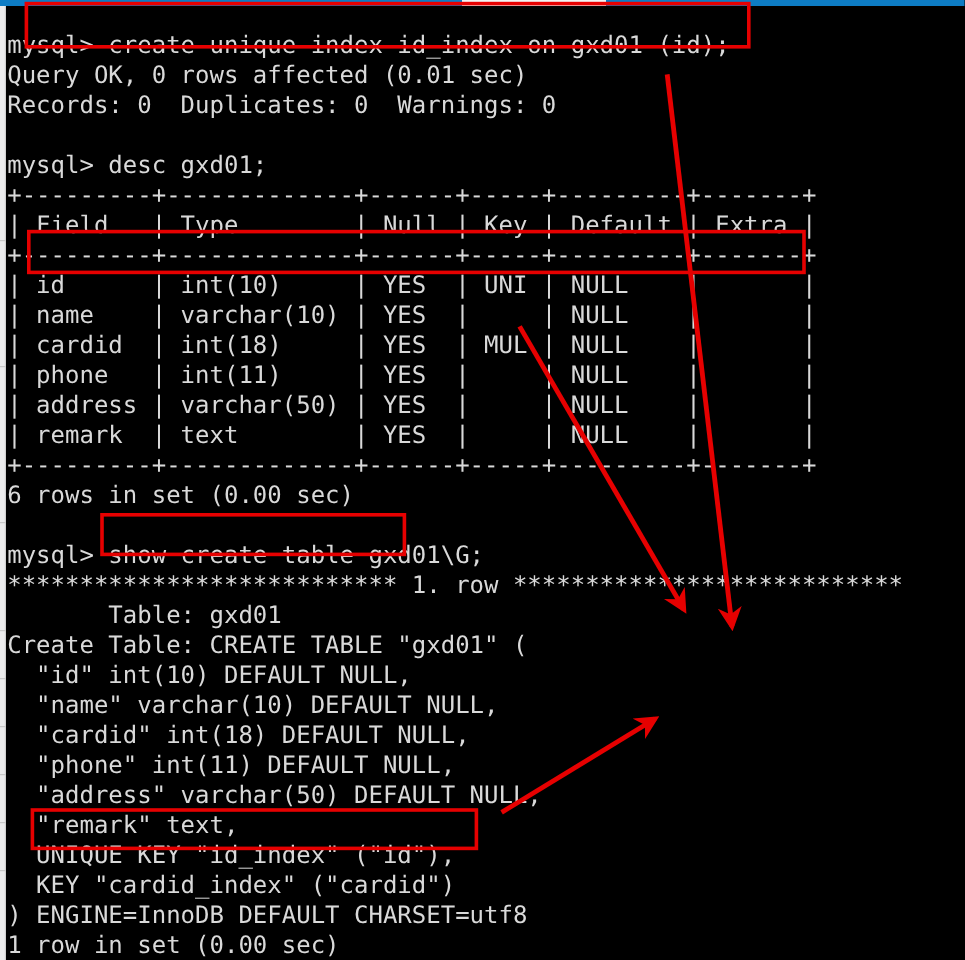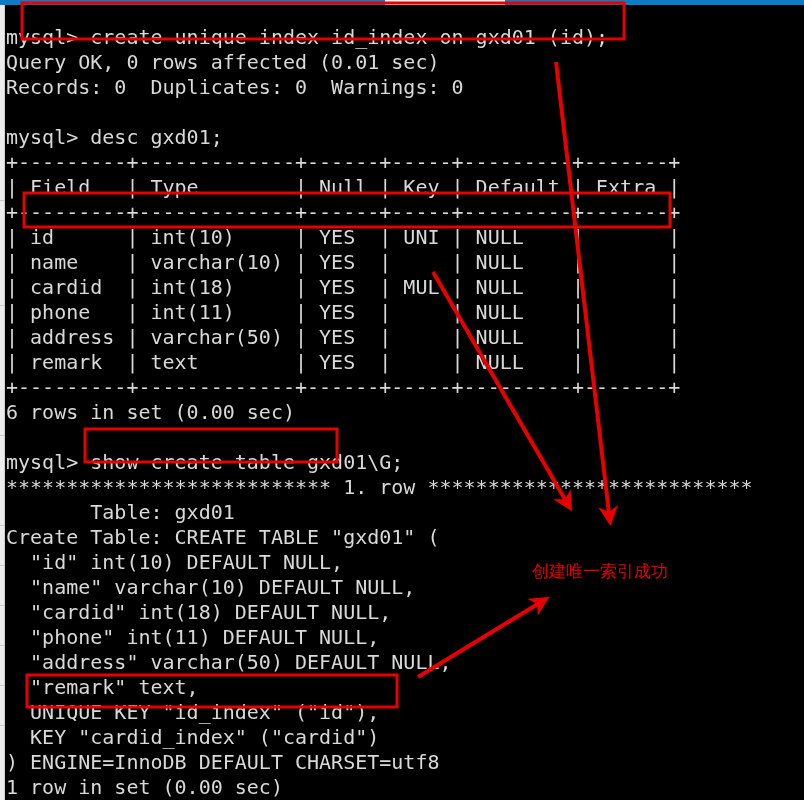--- a/index.html
+++ b/index.html
@@ -106,15 +106,14 @@
     <rect x="22" y="3" width="602" height="36" fill="none" stroke="#e60000" stroke-width="3"></rect>
     <rect x="24" y="193" width="646" height="34" fill="none" stroke="#e60000" stroke-width="3"></rect>
     <rect x="85" y="429" width="252" height="33" fill="none" stroke="#e60000" stroke-width="3"></rect>
     <rect x="27" y="675" width="370" height="32" fill="none" stroke="#e60000" stroke-width="3"></rect>
 
     <line x1="556" y1="62" x2="610" y2="522" stroke="#e60000" stroke-width="4" marker-end="url(#ah)"></line>
     <line x1="433" y1="272" x2="570" y2="508" stroke="#e60000" stroke-width="4" marker-end="url(#ah)"></line>
     <line x1="418" y1="677" x2="546" y2="599" stroke="#e60000" stroke-width="4" marker-end="url(#ah)"></line>
   </svg>
 
-  <div class="cjk-note" style="left:532px; top:560px;">创建唯一索引成功</div>
 
 </div>
 
 </body></html>

